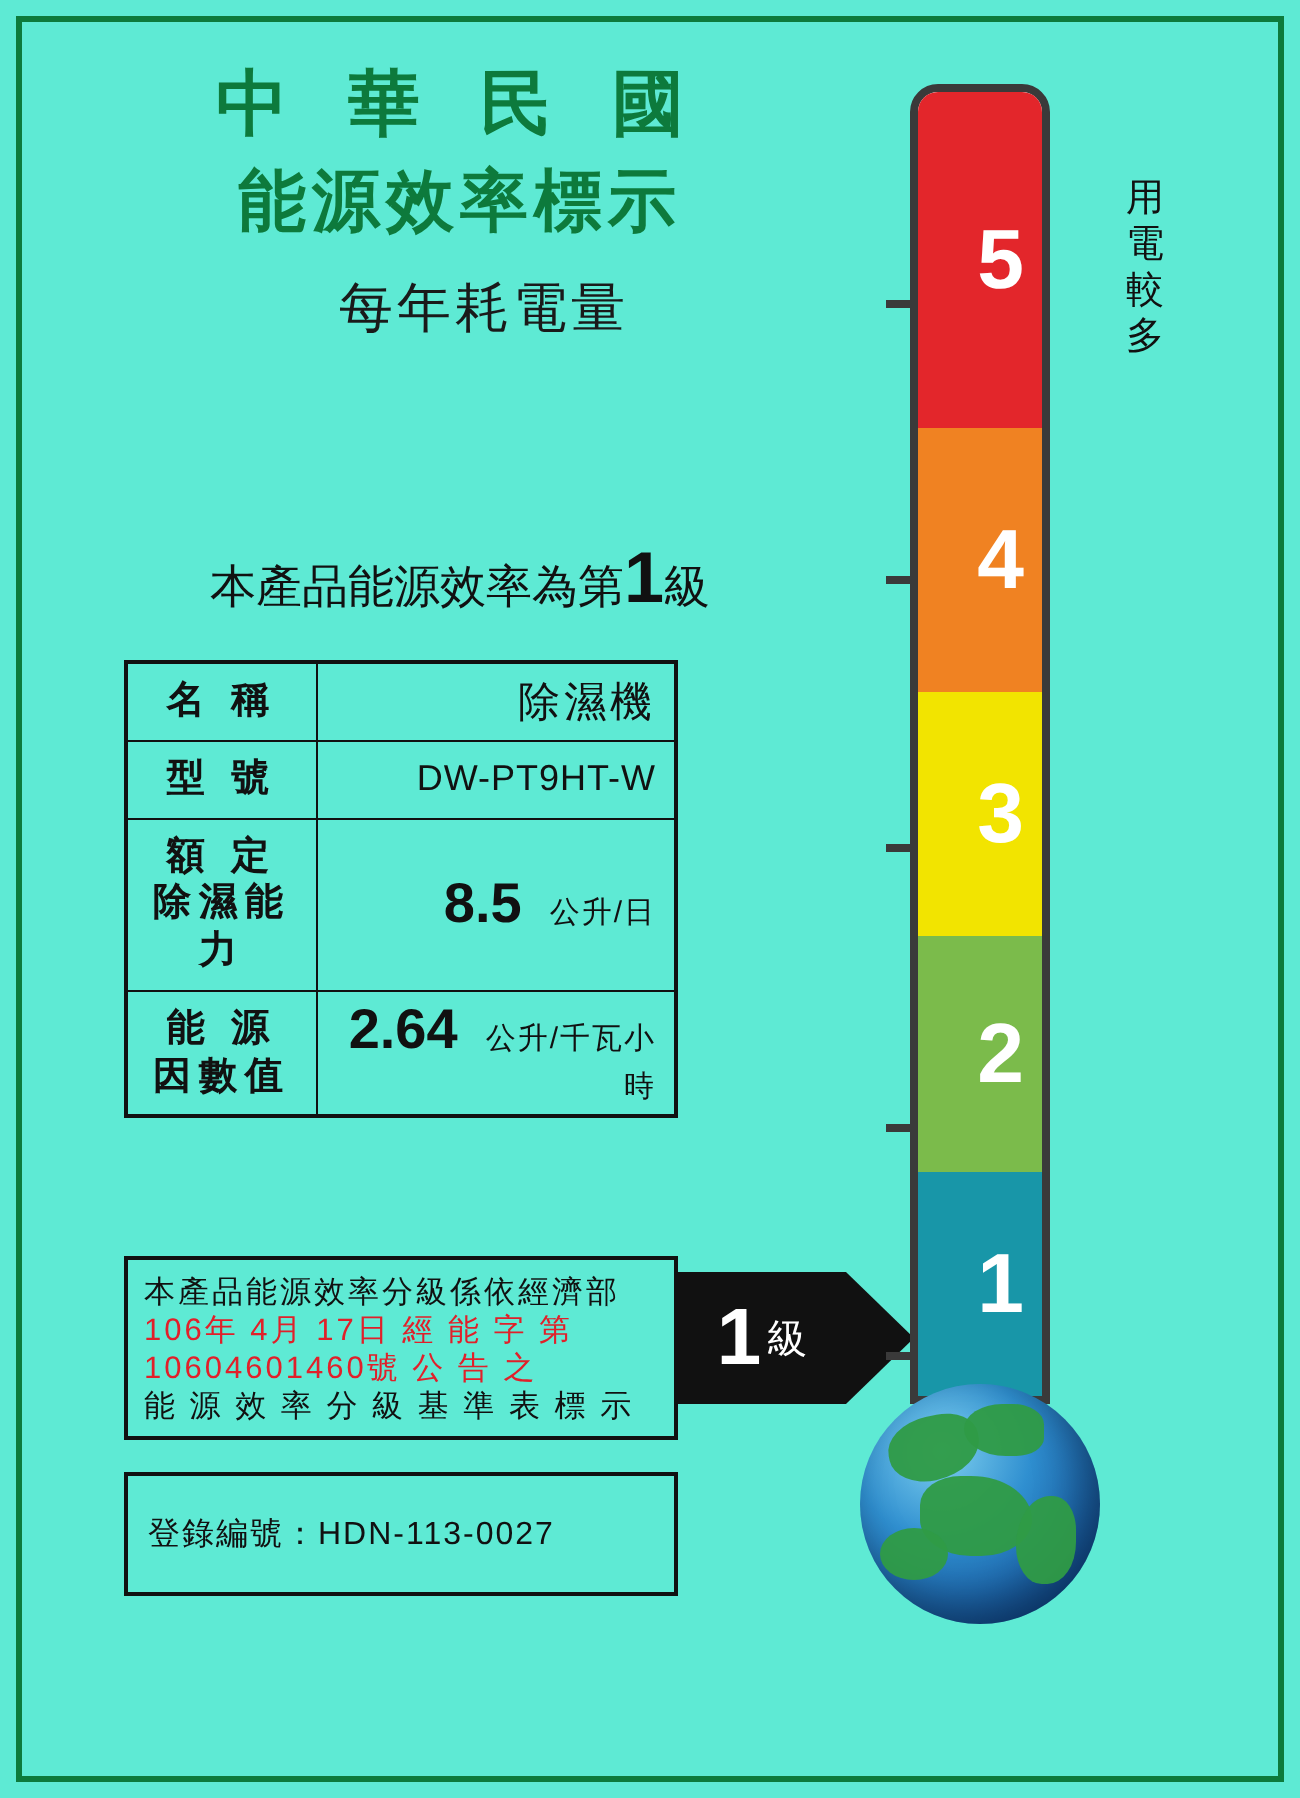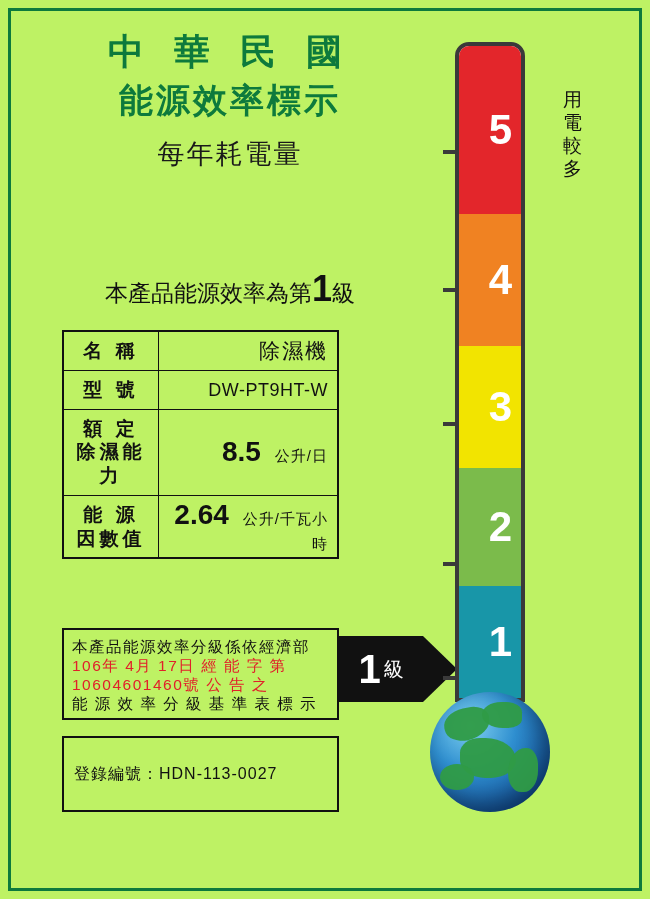--- a/index.html
+++ b/index.html
@@ -7,21 +7,21 @@
     padding: 0;
     background: #ffffff;
   }
   body {
     font-family: "Liberation Sans", sans-serif;
   }
   #label {
     position: relative;
     width: 650px;
     height: 899px;
-    background: #bef264;
+    background: #5eead4;
     overflow: hidden;
   }
   .border-outer {
     position: absolute;
     left: 8px; top: 8px;
     width: 634px; height: 883px;
     border: 3px solid #0d7a3c;
     box-sizing: border-box;
   }
   
@@ -40,21 +40,21 @@
     left: 40px; top: 78px;
     width: 380px;
     font-size: 34px;
     letter-spacing: 3px;
     color: #0d7a3c;
     font-weight: bold;
     text-align: center;
   }
   .title3 {
     position: absolute;
-    left: 40px; top: 136px;
+    left: 52px; top: 136px;
     width: 380px;
     font-size: 27px;
     letter-spacing: 2px;
     color: #1a1a1a;
     text-align: center;
   }
   .consumption-row {
     position: absolute;
     left: 40px; top: 195px;
     width: 380px;
@@ -161,21 +161,21 @@
     color: #111;
     letter-spacing: 1.5px;
     text-align: justify;
     white-space: nowrap;
   }
   .legal-red { color: #e1202a; }
   .reg-box {
     position: absolute;
     left: 62px; top: 736px;
     width: 277px;
-    height: 76px;
+    height: 62px;
     border: 2px solid #111;
     box-sizing: border-box;
     display: flex;
     align-items: center;
     padding-left: 10px;
   }
   .reg-text {
     font-size: 16px;
     color: #111;
     letter-spacing: 1px;

